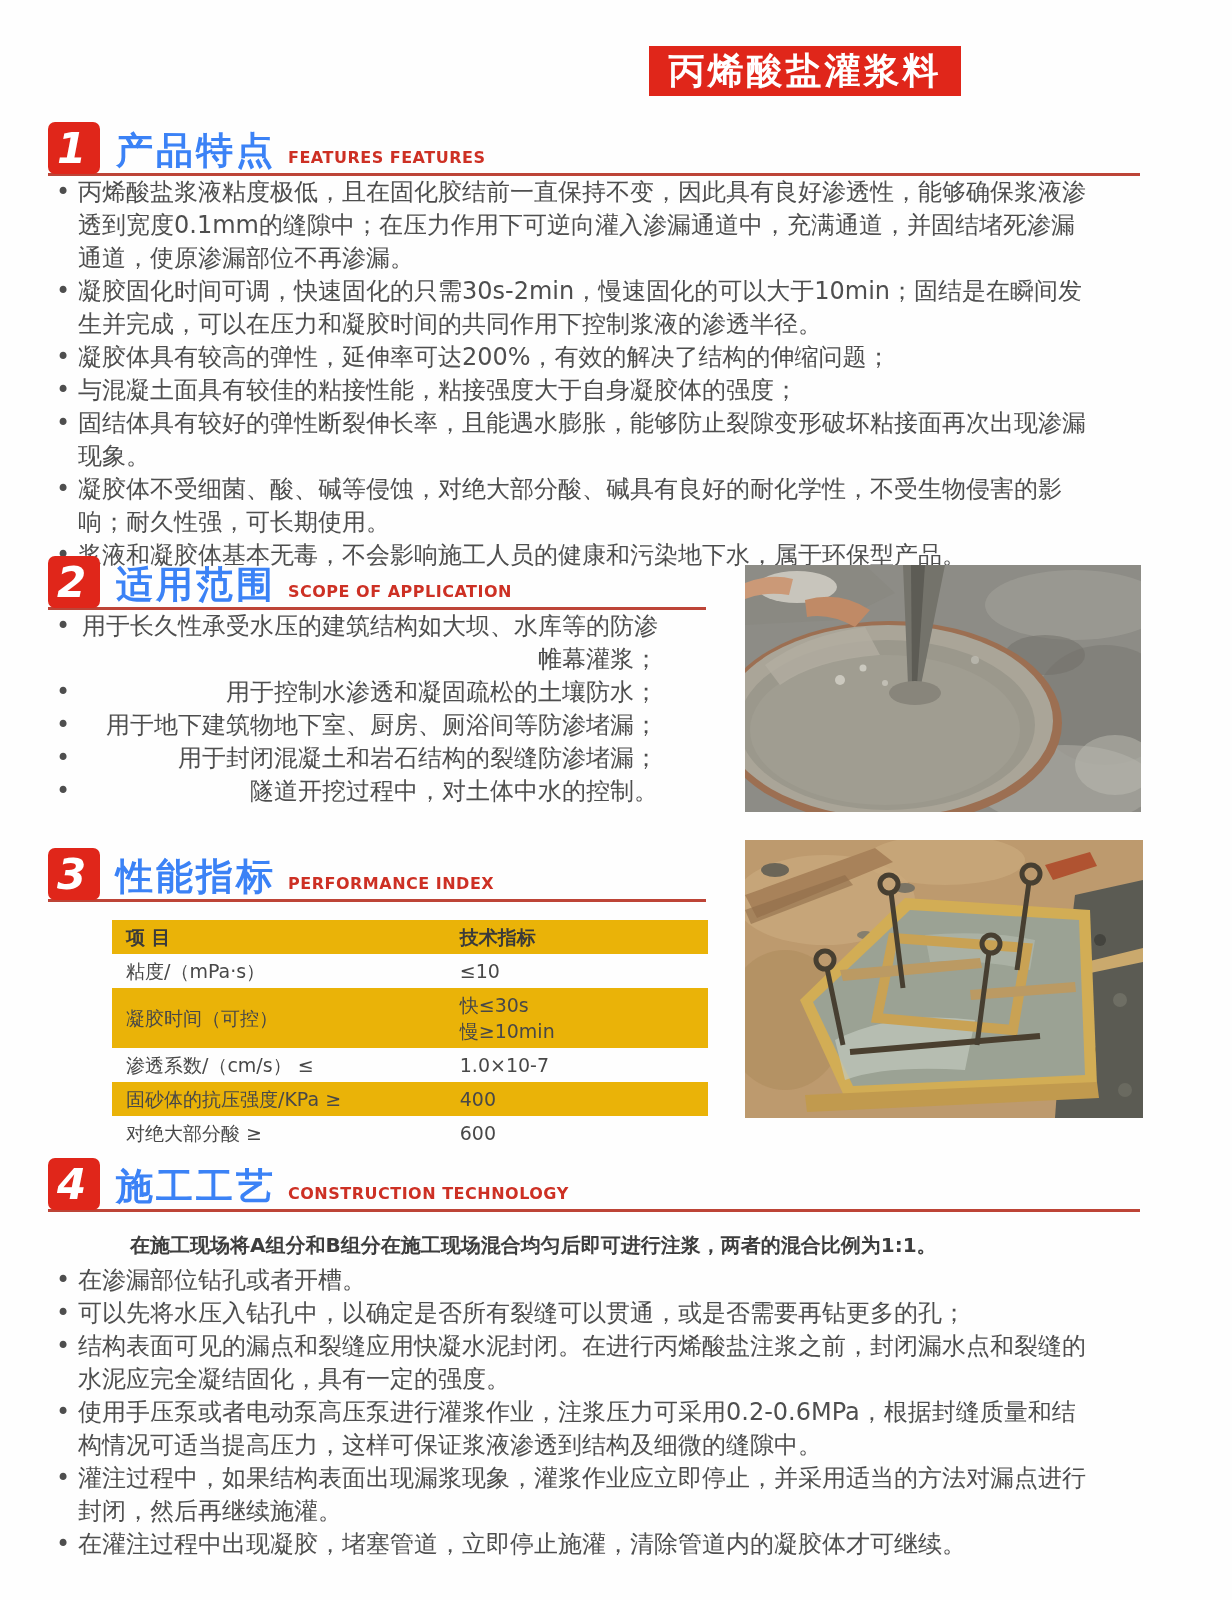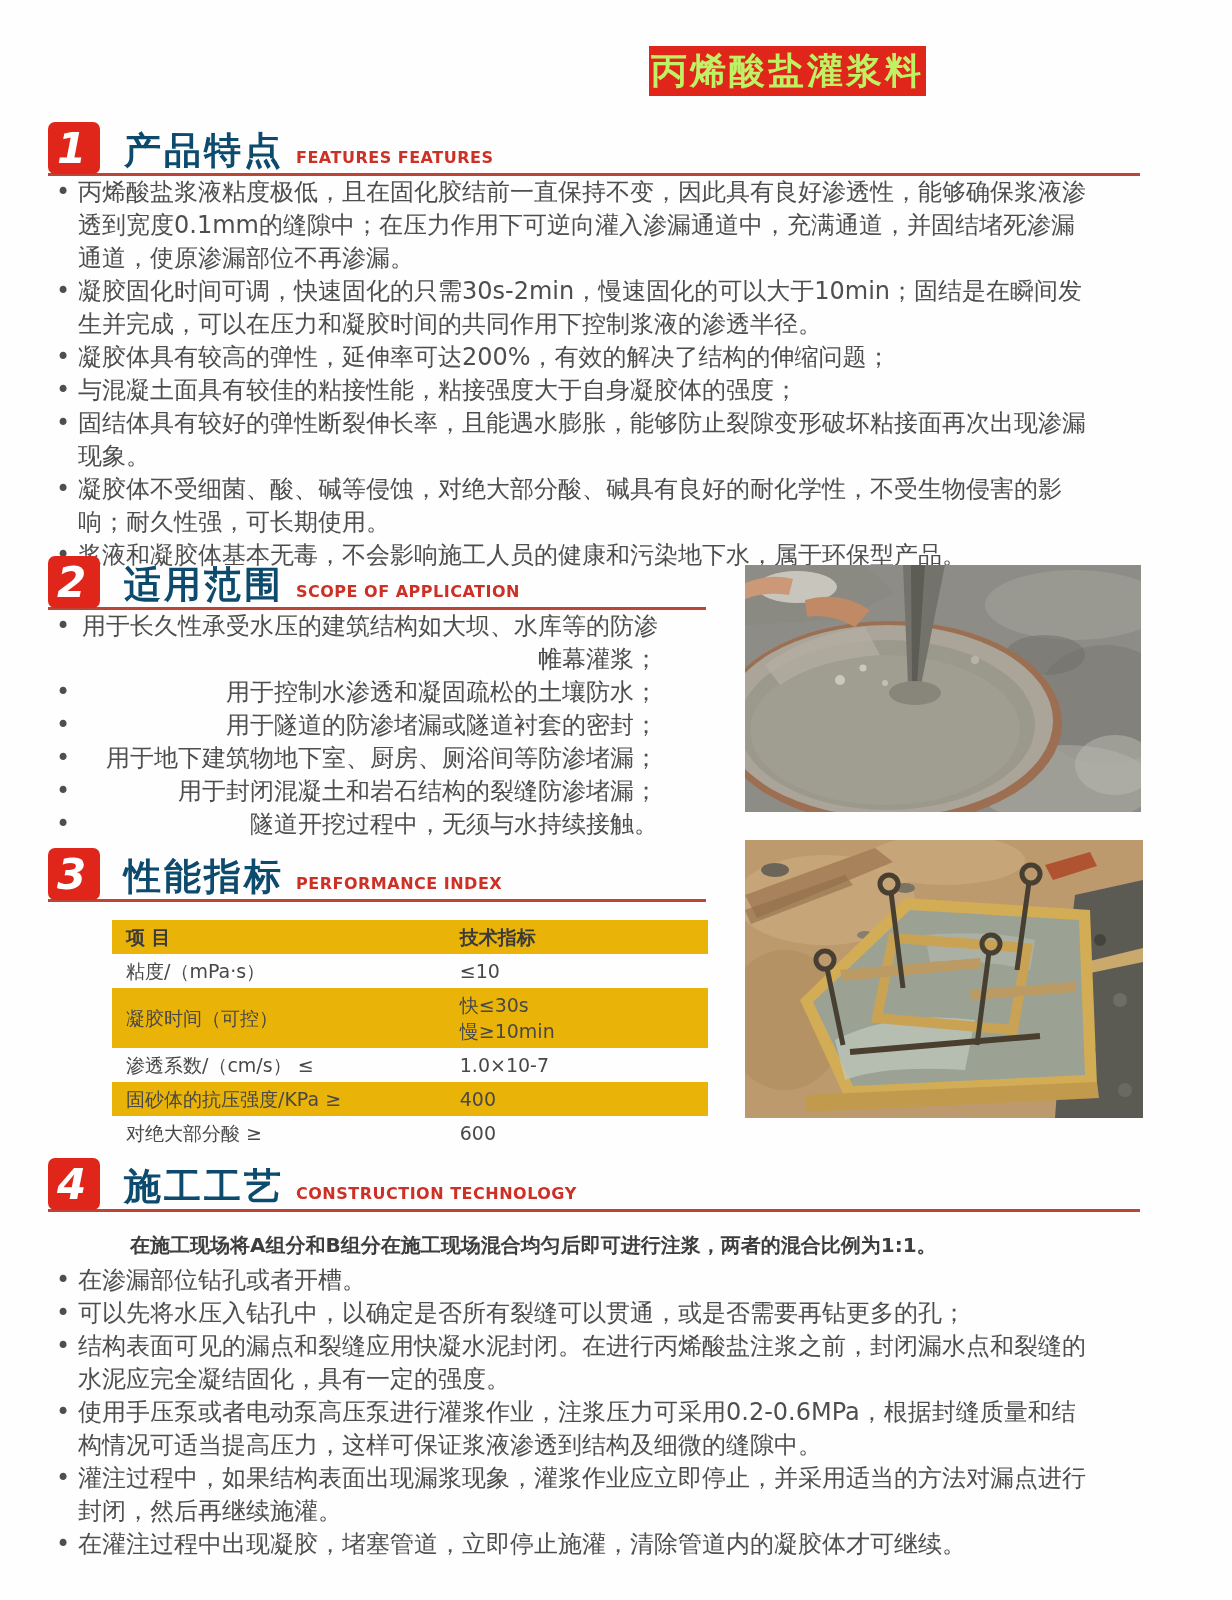--- a/index.html
+++ b/index.html
@@ -6,41 +6,41 @@
   html,body { margin:0; padding:0; }
   body {
     width:1232px; height:1600px; position:relative; overflow:hidden;
     background:#fefefe;
     font-family:"DejaVu Sans", sans-serif;
   }
   .page { position:absolute; inset:0; }
 
   
   .title-banner {
-    position:absolute; left:649px; top:46px; width:277px; height:50px;
-    background:#e0261a; color:#bef264;
+    position:absolute; left:649px; top:46px; width:312px; height:50px;
+    background:#e0261a; color:#ffffff;
     font-size:36px; font-weight:bold; letter-spacing:3px;
     display:flex; align-items:center; justify-content:center;
   }
 
   
   .section { position:absolute; left:48px; }
   .sec-header {
     display:flex; align-items:flex-end;
     border-bottom:3px solid #bd4437; padding-bottom:2px;
   }
   .sec-num {
     width:52px; height:52px; background:#e0261a; border-radius:7px;
     color:#ffffff; font-size:42px; font-weight:bold; font-style:italic;
     display:flex; align-items:center; justify-content:center;
     margin-bottom:-3px; padding-right:5px; flex:0 0 auto;
   }
   .sec-title {
-    color:#0c4a6e; font-size:37px; font-weight:bold; letter-spacing:3px;
-    margin-left:24px; line-height:1; padding-bottom:2px;
+    color:#3b82f6; font-size:37px; font-weight:bold; letter-spacing:3px;
+    margin-left:16px; line-height:1; padding-bottom:2px;
   }
   .sec-sub {
     color:#cd3024; font-size:16px; font-weight:bold; letter-spacing:0.5px;
     margin-left:12px; line-height:1; padding-bottom:5px;
   }
 
   
   ul.bullets { list-style:none; margin:0; padding:0; }
   ul.bullets li {
     position:relative; padding-left:30px;
@@ -100,24 +100,23 @@
 
   <div class="section" style="top:556px; width:658px;">
     <div class="sec-header">
       <div class="sec-num">2</div>
       <div class="sec-title">适用范围</div>
       <div class="sec-sub">SCOPE OF APPLICATION</div>
     </div>
     <ul class="bullets s2-list">
       <li>用于长久性承受水压的建筑结构如大坝、水库等的防渗帷幕灌浆；</li>
       <li>用于控制水渗透和凝固疏松的土壤防水；</li>
-      <li>用于隧道的防渗堵漏或隧道衬套的密封；</li>
       <li>用于地下建筑物地下室、厨房、厕浴间等防渗堵漏；</li>
       <li>用于封闭混凝土和岩石结构的裂缝防渗堵漏；</li>
-      <li>隧道开挖过程中，无须与水持续接触。</li>
+      <li>隧道开挖过程中，对土体中水的控制。</li>
     </ul>
   </div>
 
   <div class="section" style="top:848px; width:658px;">
     <div class="sec-header">
       <div class="sec-num">3</div>
       <div class="sec-title">性能指标</div>
       <div class="sec-sub">PERFORMANCE INDEX</div>
     </div>
     <table class="perf">

